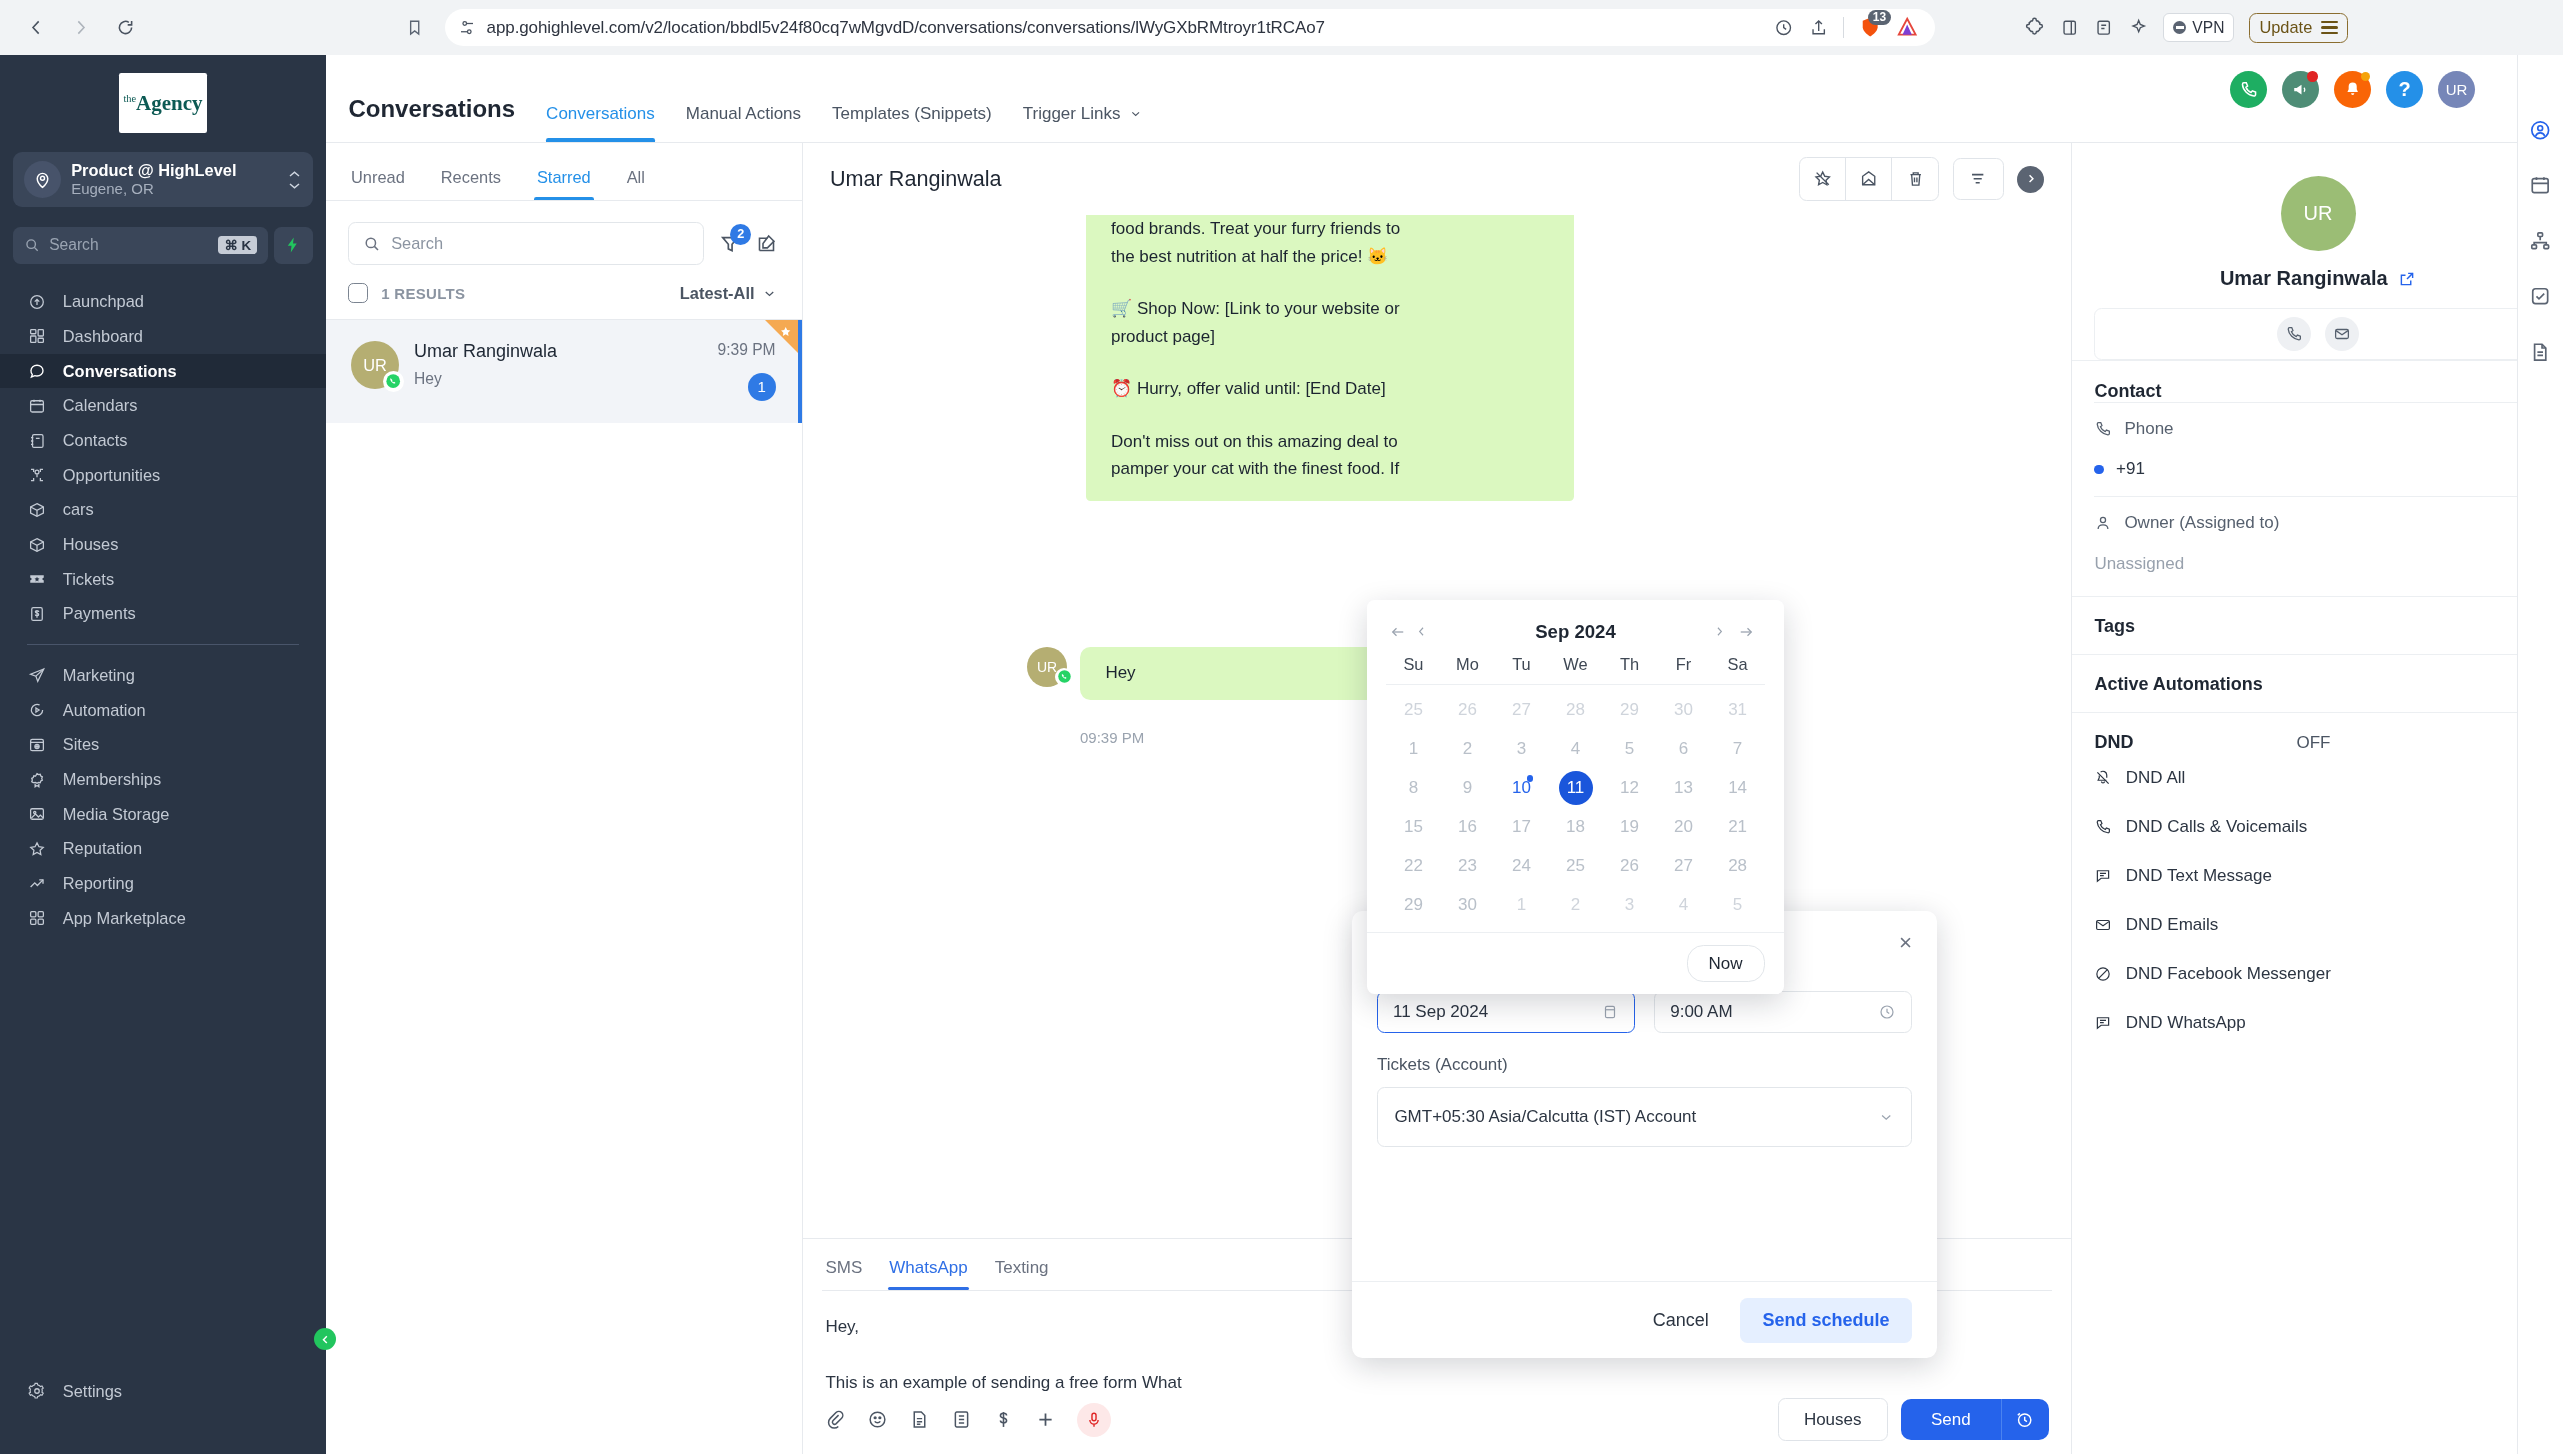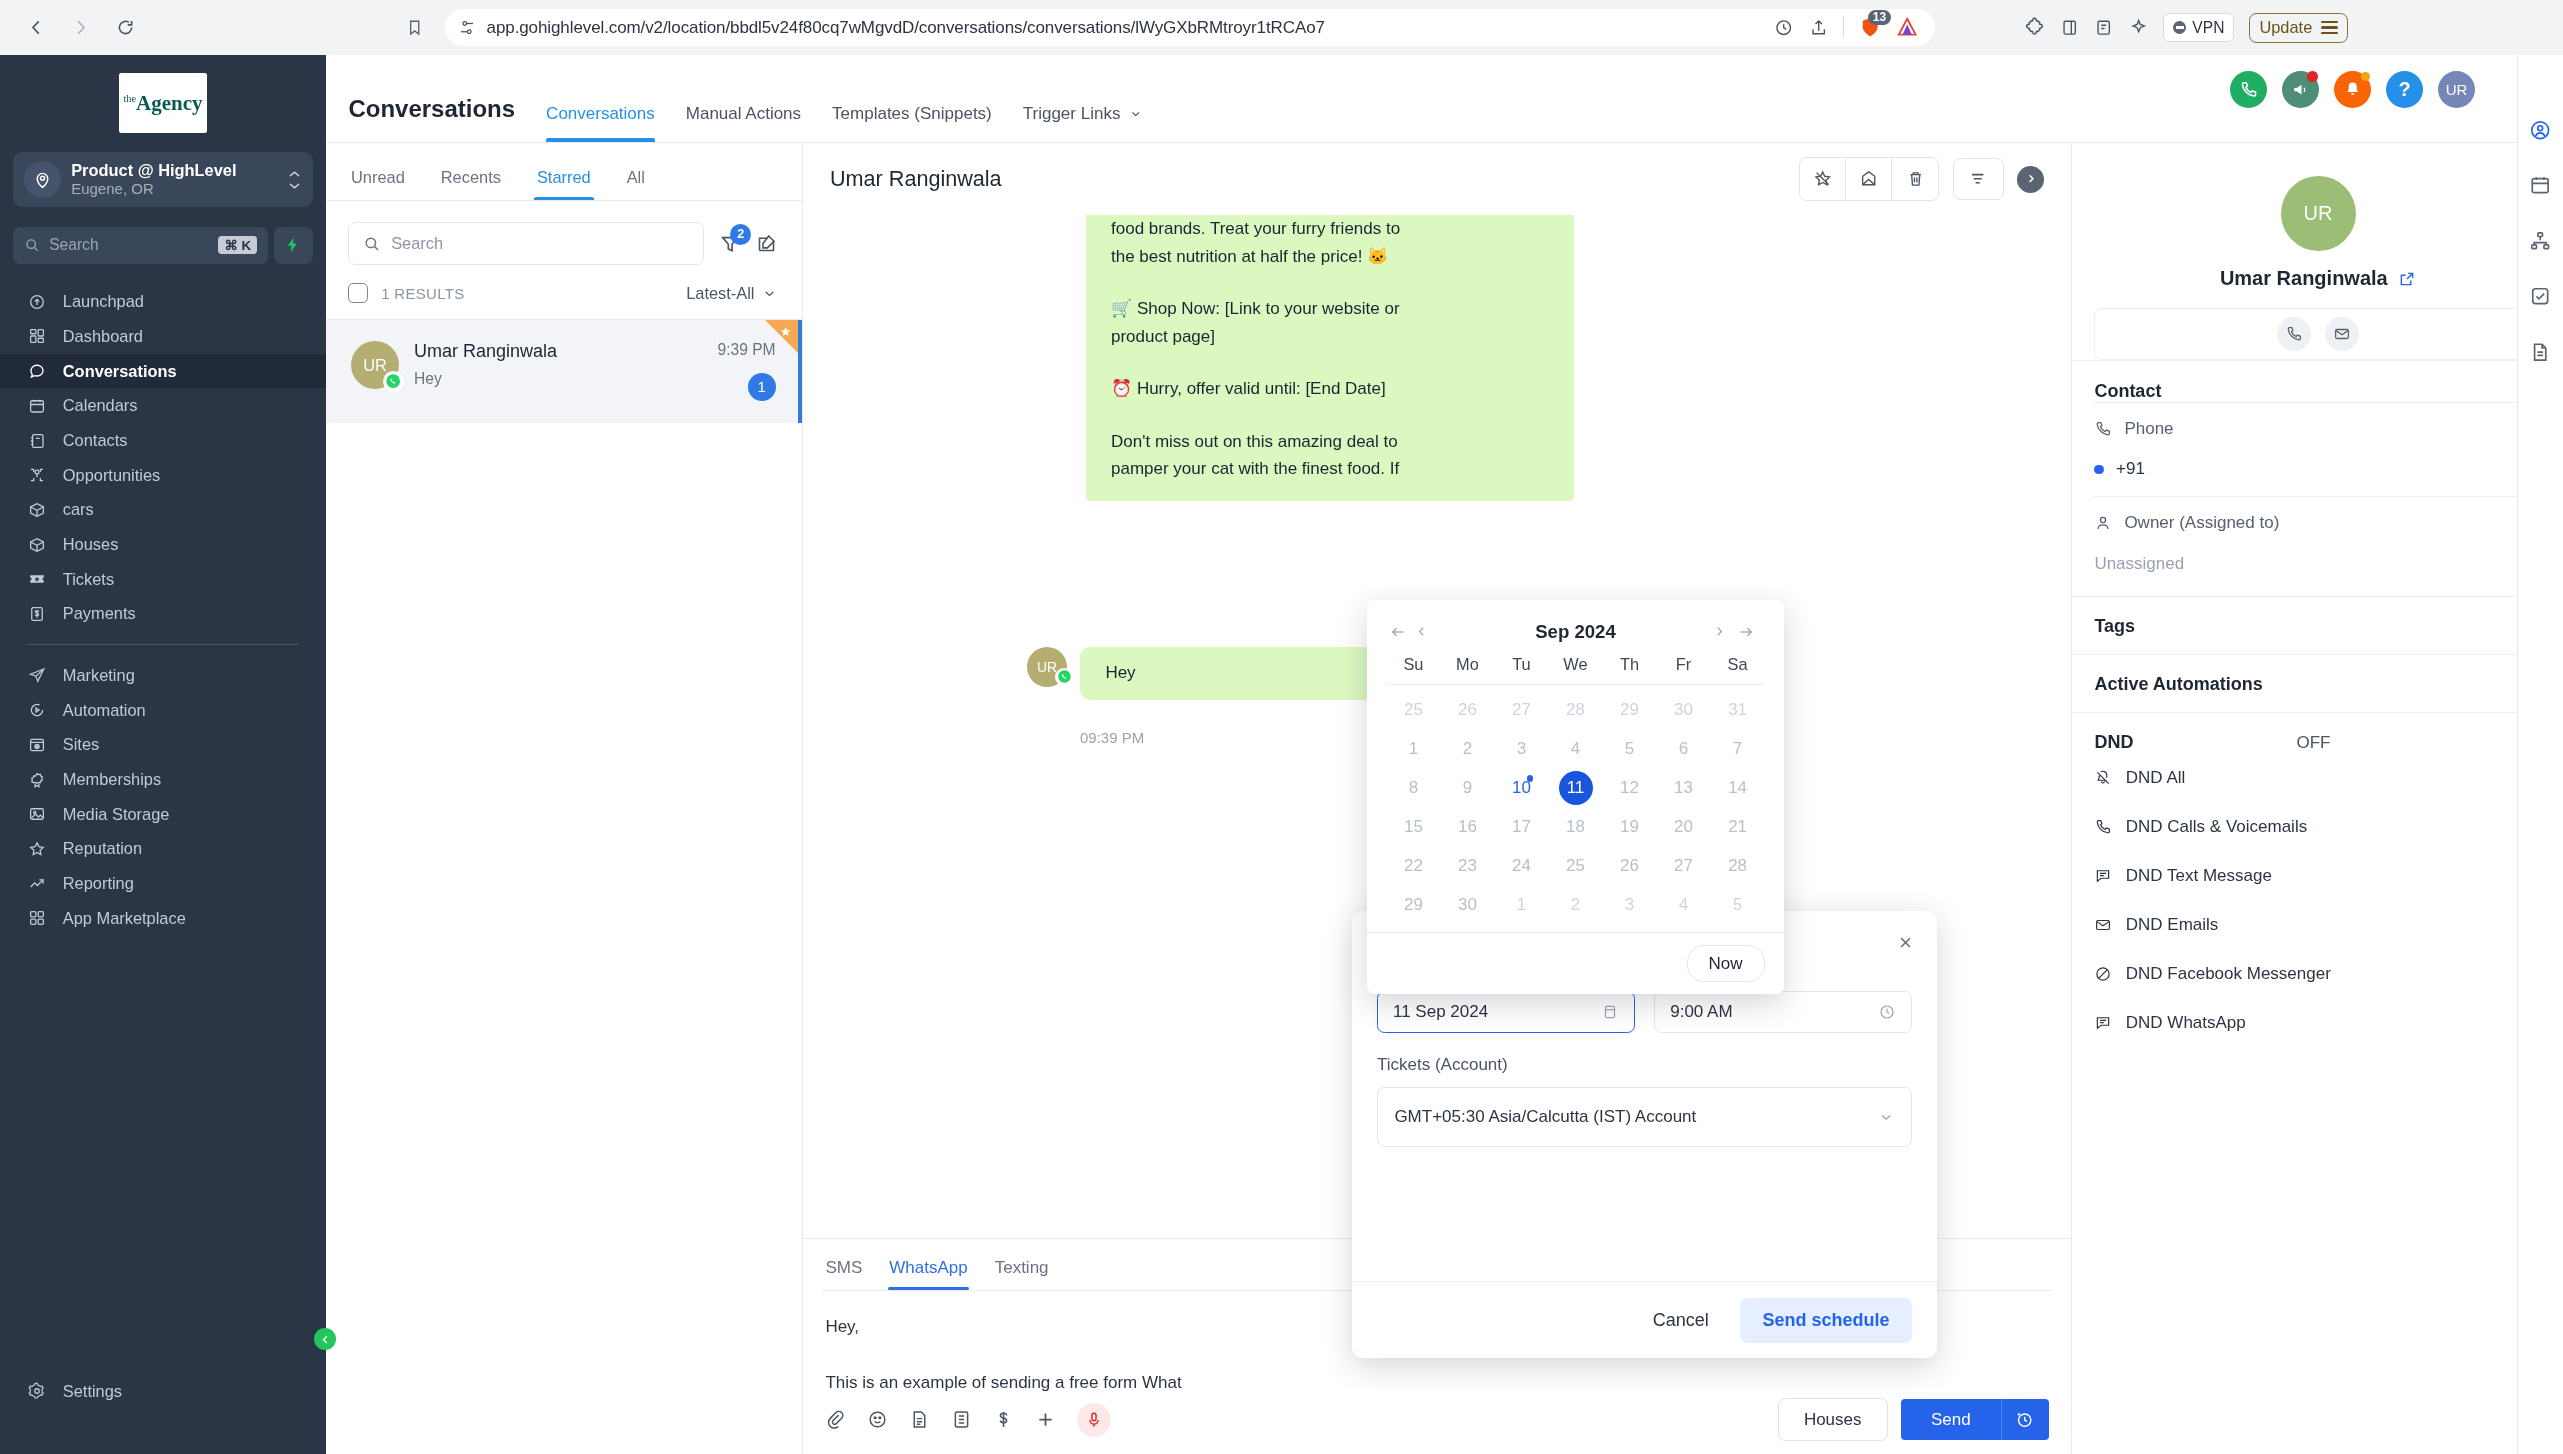--- a/index.html
+++ b/index.html
@@ -138,20 +138,21 @@
   .conv-search .ph{font-size:16.4px;color:#8b94a1;}
   .filter-wrap { position:relative; color:#4b5563;}
   .filter-count {
     position:absolute; right:-10.4px; top:-9px; background:#2f7ae5; color:#fff;
     font-size:12.7px; border-radius:50%; width:21px;height:21px;
     display:flex;align-items:center;justify-content:center;font-weight:600;
   }
   .results-row {
     display:flex; align-items:center; gap:13.4px; padding: 18px 25px 16.4px 22.4px;
     border-bottom:0.7px solid #e7eaee;
+    font-weight:bold;
   }
   .checkbox-sq { width:19.4px;height:19.4px;border:1.5px solid #7b8491;border-radius:5.2px;}
   .results-txt { font-size:15px;color:#8b94a1;letter-spacing:0.3px;}
   .sort-sel { margin-left:auto; display:flex;align-items:center;gap:7.5px;font-size:16.4px;color:#4b5563;}
   .conv-row {
     position:relative; display:flex; align-items:flex-start; gap:15px;
     padding: 21px 22.4px 22.4px 25px; background:#f2f4f8; cursor:pointer;
     border-right: 4.5px solid #2f7ae5; overflow:hidden;
   }
   .conv-avatar {
@@ -233,21 +234,21 @@
   .tool { color:#4b5563; display:flex; align-items:center; justify-content:center; }
   .mic-btn {
     width:34px;height:34px;border-radius:50%;background:#fde8e8;color:#e02424;
     display:flex;align-items:center;justify-content:center;
   }
   .comp-actions { margin-left:auto; display:flex; align-items:center; gap:13.4px;}
   .btn-clear {
     border:0.7px solid #dfe3e8; border-radius:7.5px; padding: 10.4px 25px;
     font-size:17px; color:#2c3542; background:#fff;
   }
-  .btn-send-group { display:flex; border-radius:4px; overflow:hidden; }
+  .btn-send-group { display:flex; border-radius:10px; overflow:hidden; }
   .btn-send { background:#2563eb; color:#fff; font-size:17px; padding: 10.4px 30px; }
   .btn-send-clock {
     background:#2563eb; color:#fff; width:48px; display:flex;align-items:center;justify-content:center;
     border-left:0.7px solid #4b83ef;
   }
 
   
   .contactpane { width: 492px; background:#fff; overflow:hidden; position:relative;}
   .cp-top { padding: 22.4px 0 0 0; text-align:center; }
   .cp-avatar {

